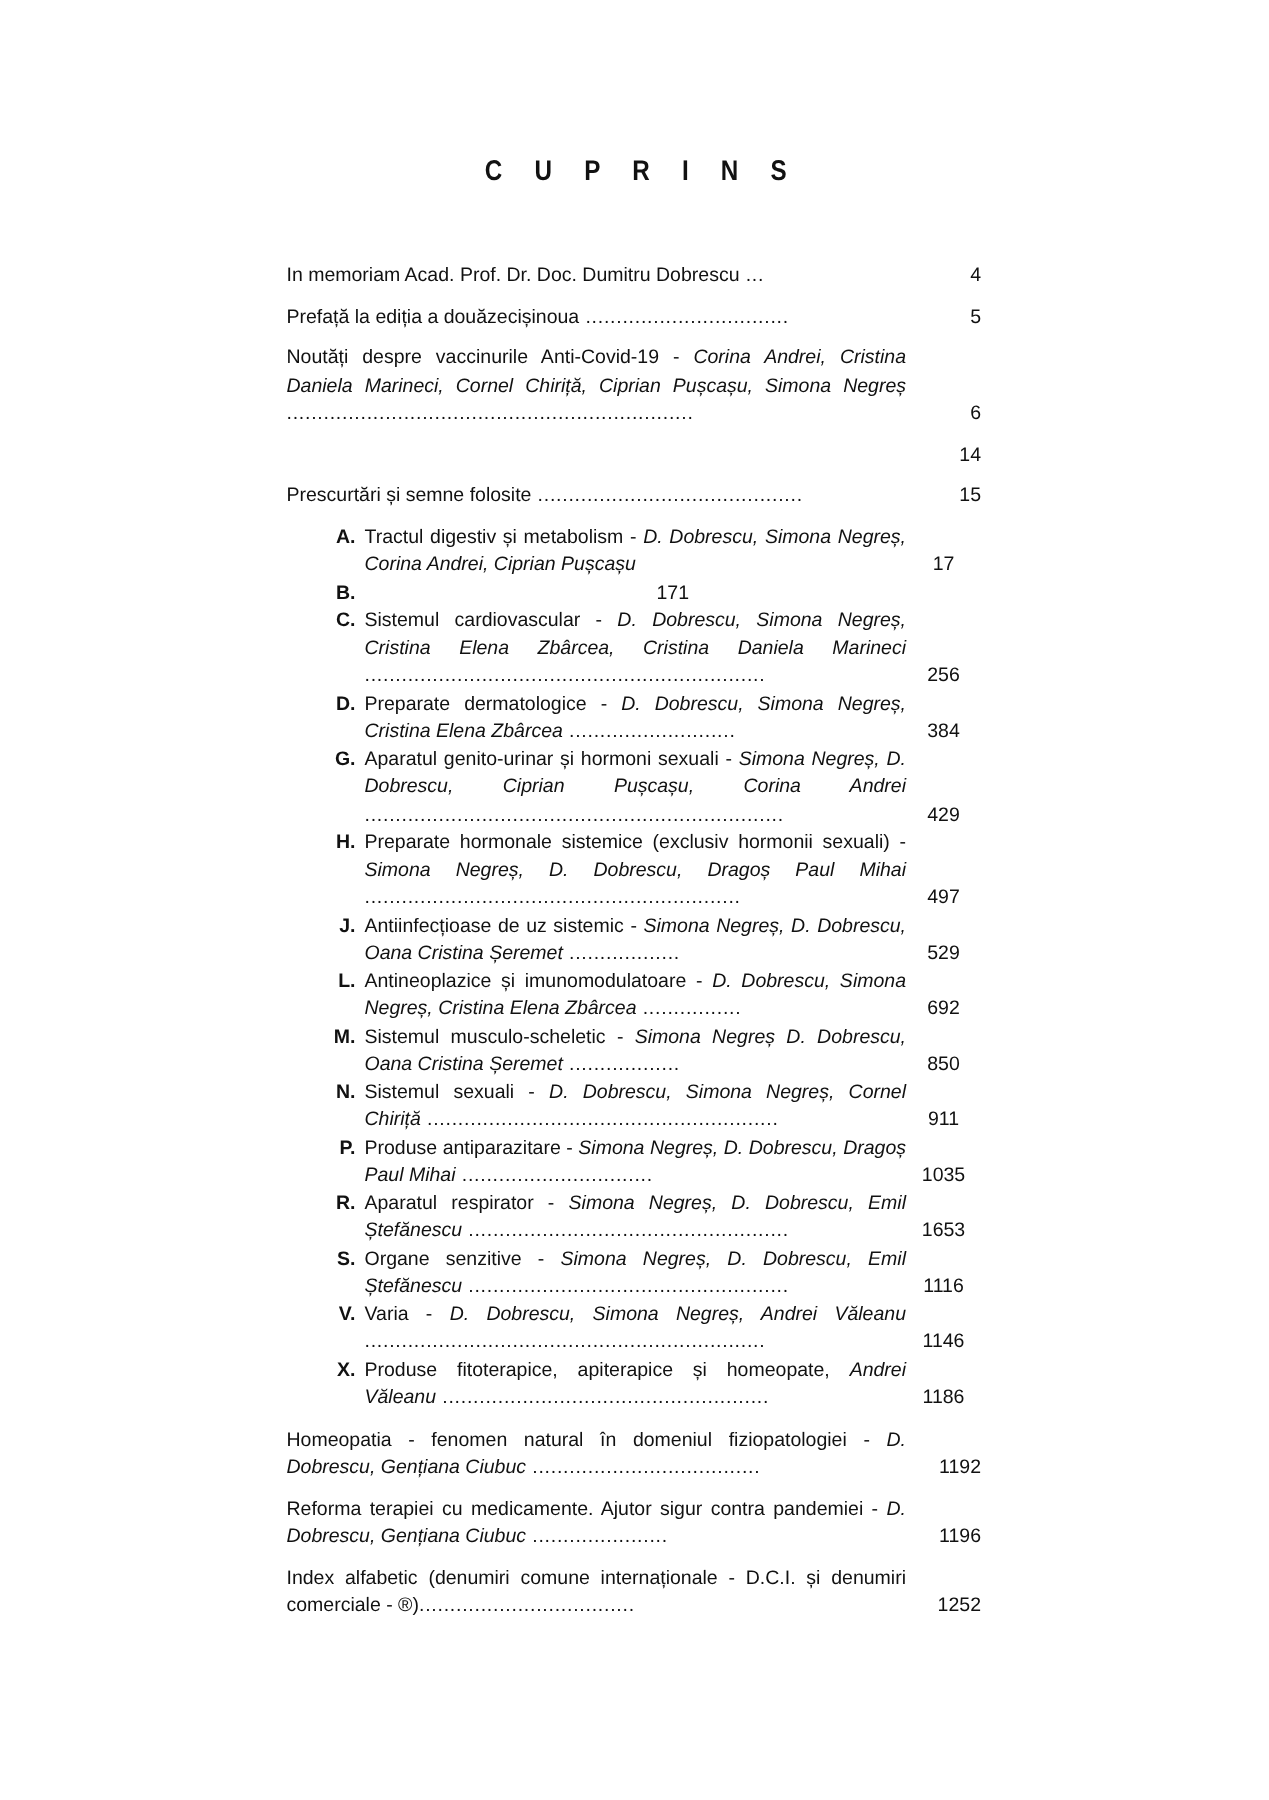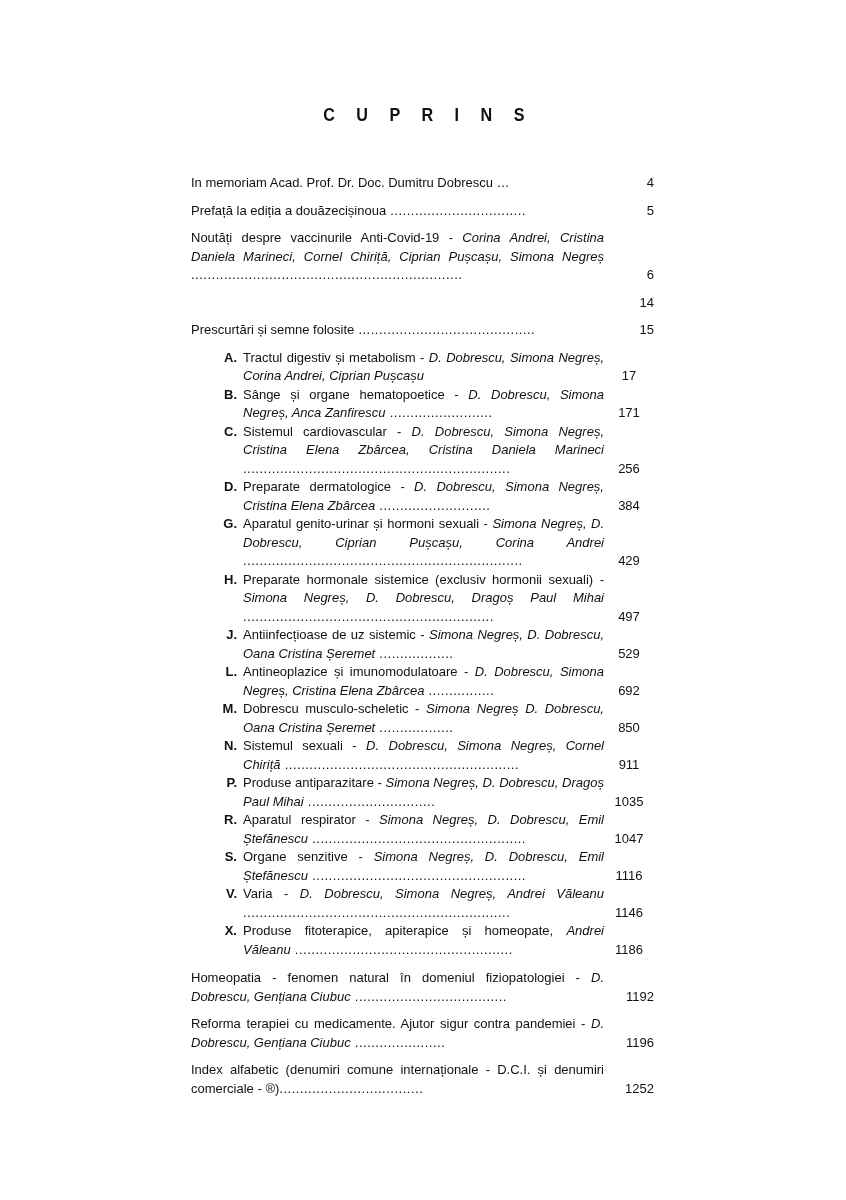--- a/index.html
+++ b/index.html
@@ -59,23 +59,20 @@
   <div id="subs" class="subs">
       <div class="sub">
     <div class="letter">A.</div>
     <div class="text">
       <span class="t">Tractul digestiv și metabolism - </span><i>D. Dobrescu, Simona Negreș, Corina Andrei, Ciprian Pușcașu</i><span class="dots"></span>
     </div>
     <div class="page">17</div>
   </div>
       <div class="sub">
     <div class="letter">B.</div>
-    <div class="text">
-      <span class="t">Sânge și organe hematopoetice - </span><i>D. Dobrescu, Simona Negreș, Anca Zanfirescu</i><span class="dots"> .........................</span>
-    </div>
     <div class="page">171</div>
   </div>
       <div class="sub">
     <div class="letter">C.</div>
     <div class="text">
       <span class="t">Sistemul cardiovascular - </span><i>D. Dobrescu, Simona Negreș, Cristina Elena Zbârcea, Cristina Daniela Marineci</i><span class="dots"> .................................................................</span>
     </div>
     <div class="page">256</div>
   </div>
       <div class="sub">
@@ -109,21 +106,21 @@
       <div class="sub">
     <div class="letter">L.</div>
     <div class="text">
       <span class="t">Antineoplazice și imunomodulatoare - </span><i>D. Dobrescu, Simona Negreș, Cristina Elena Zbârcea</i><span class="dots"> ................</span>
     </div>
     <div class="page">692</div>
   </div>
       <div class="sub">
     <div class="letter">M.</div>
     <div class="text">
-      <span class="t">Dobrescu musculo-scheletic - </span><i>Simona Negreș D. Dobrescu, Oana Cristina Șeremet</i><span class="dots"> ..................</span>
+      <span class="t">Sistemul musculo-scheletic - </span><i>Simona Negreș D. Dobrescu, Oana Cristina Șeremet</i><span class="dots"> ..................</span>
     </div>
     <div class="page">850</div>
   </div>
       <div class="sub">
     <div class="letter">N.</div>
     <div class="text">
       <span class="t">Sistemul sexuali - </span><i>D. Dobrescu, Simona Negreș, Cornel Chiriță</i><span class="dots"> .........................................................</span>
     </div>
     <div class="page">911</div>
   </div>
@@ -132,21 +129,21 @@
     <div class="text">
       <span class="t">Produse antiparazitare - </span><i>Simona Negreș, D. Dobrescu, Dragoș Paul Mihai</i><span class="dots"> ...............................</span>
     </div>
     <div class="page">1035</div>
   </div>
       <div class="sub">
     <div class="letter">R.</div>
     <div class="text">
       <span class="t">Aparatul respirator - </span><i>Simona Negreș, D. Dobrescu, Emil Ștefănescu</i><span class="dots"> ....................................................</span>
     </div>
-    <div class="page">1047</div>
+    <div class="page">1653</div>
   </div>
       <div class="sub">
     <div class="letter">S.</div>
     <div class="text">
       <span class="t">Organe senzitive - </span><i>Simona Negreș, D. Dobrescu, Emil Ștefănescu</i><span class="dots"> ....................................................</span>
     </div>
     <div class="page">1116</div>
   </div>
       <div class="sub">
     <div class="letter">V.</div>

